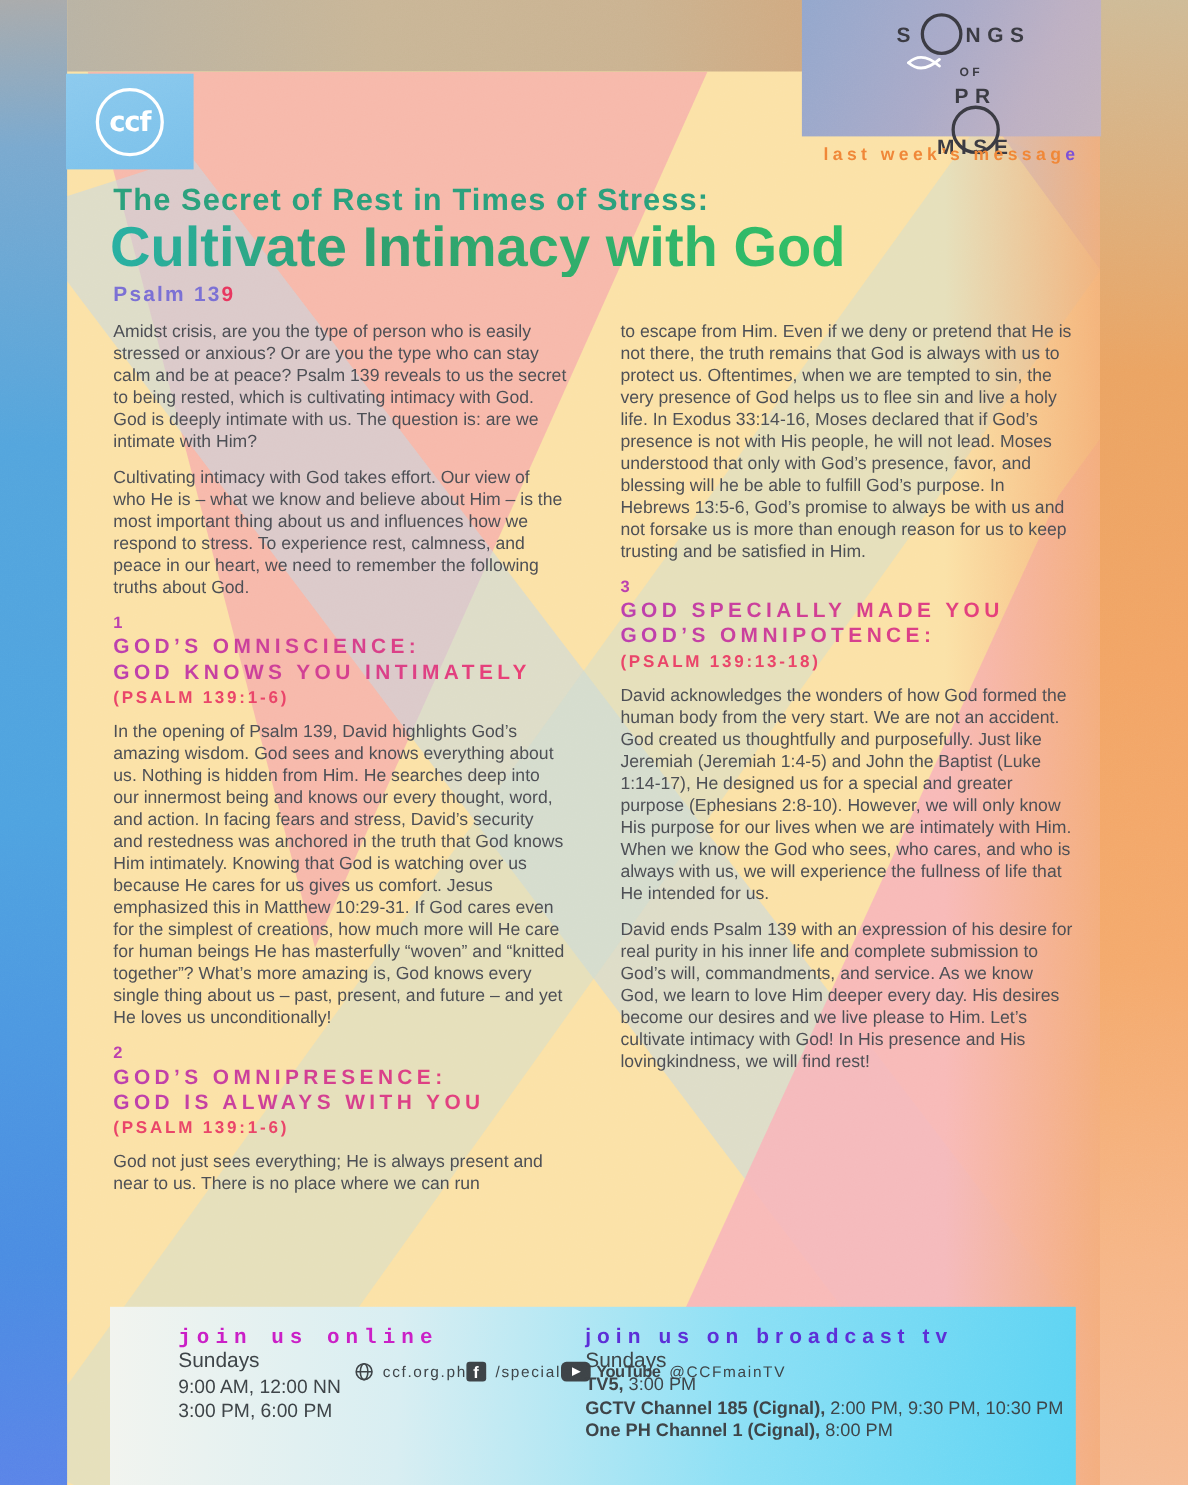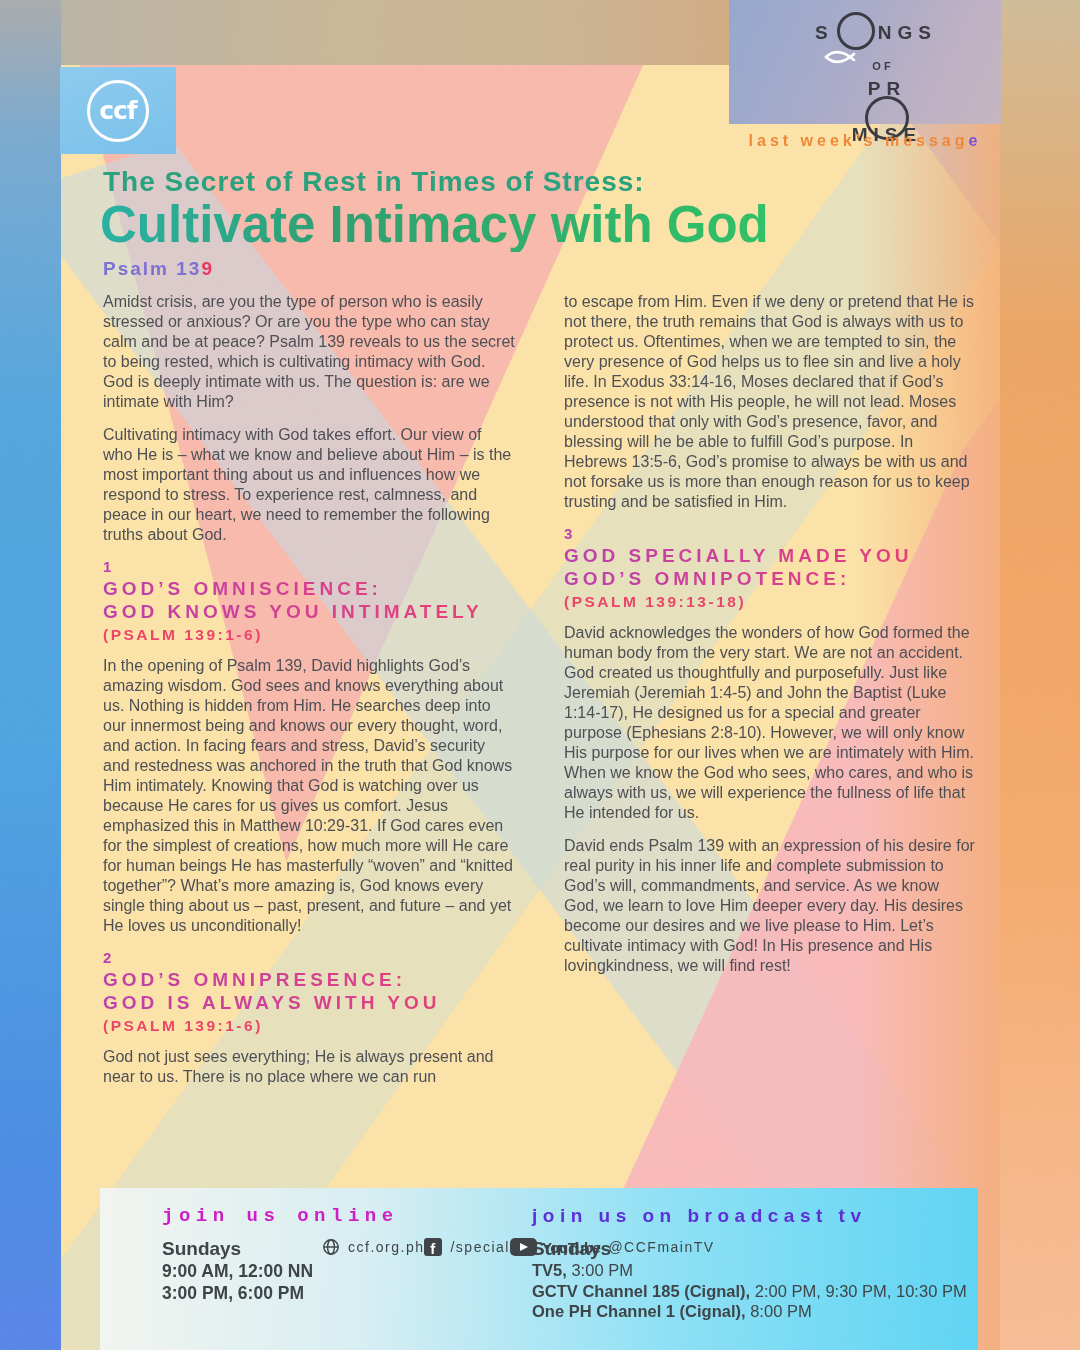--- a/index.html
+++ b/index.html
@@ -57,22 +57,22 @@
   .sec-num{font-size:15px;font-weight:800;letter-spacing:2px;color:#bb3fae;margin-bottom:2px;}
   .sec-h{font-size:19px;line-height:23px;font-weight:800;letter-spacing:4px;
     background:linear-gradient(90deg,#bb3fae,#ef3f6e);-webkit-background-clip:text;background-clip:text;color:transparent;}
   .sec-ref{font-size:15.5px;font-weight:800;letter-spacing:2.5px;color:#ea4468;margin:3px 0 12px 0;}
   
   .footer-band{position:absolute;left:100px;top:1188px;width:878px;height:162px;
     background:linear-gradient(92deg,#f2f4ef 0%,#d8eef2 30%,#8ce0f5 65%,#5ed4f3 100%);}
   .f-heading{font-size:19px;font-weight:800;letter-spacing:5.5px;}
   .f-online{position:absolute;left:62px;top:17px;}
   .f-online .f-heading{color:#ca1fc6;font-family:Liberation Mono, monospace;}
-  .f-day{font-size:19px;font-weight:bold;color:#3d4347;margin-top:11px;}
-  .f-times{font-size:17.5px;line-height:22px;color:#3d4347;font-weight:bold;}
+  .f-day{font-size:19px;font-weight:normal;color:#3d4347;}
+  .f-times{font-size:17.5px;line-height:22px;color:#3d4347;}
   .f-links{position:absolute;left:222px;top:50px;display:flex;flex-direction:row;row-gap:7px;text-align:center;}
   .f-link{display:flex;align-items:center;column-gap:8px;font-size:14px;letter-spacing:1.5px;color:#3d4347;}
   .fb-icon{display:inline-flex;width:18px;height:18px;background:#3d4347;color:#fff;border-radius:3px;
     font-weight:bold;font-size:15px;line-height:1;align-items:flex-end;justify-content:center;flex:none;}
   .yt-icon{position:relative;display:inline-block;width:27px;height:18px;background:#3d4347;border-radius:5px;flex:none;}
   .yt-icon::after{content:"";position:absolute;left:10px;top:5px;border-left:8px solid #fff;
     border-top:4px solid transparent;border-bottom:4px solid transparent;}
   .yt-word{font-weight:bold;font-size:15px;letter-spacing:-0.5px;color:#3d4347;margin-left:-3px;}
   .f-broadcast{position:absolute;left:432px;top:17px;}
   .f-broadcast .f-heading{color:#5b2ed7;}

